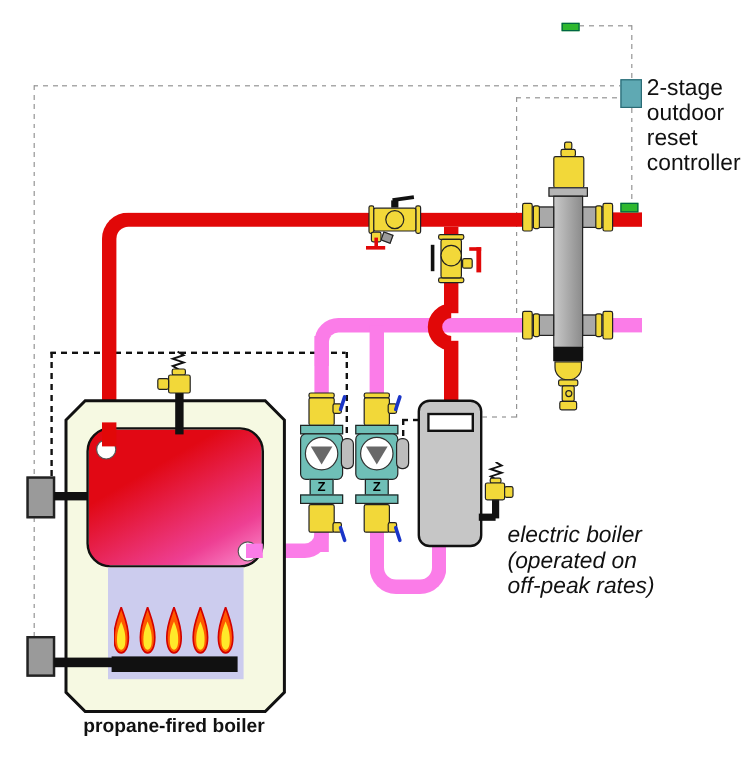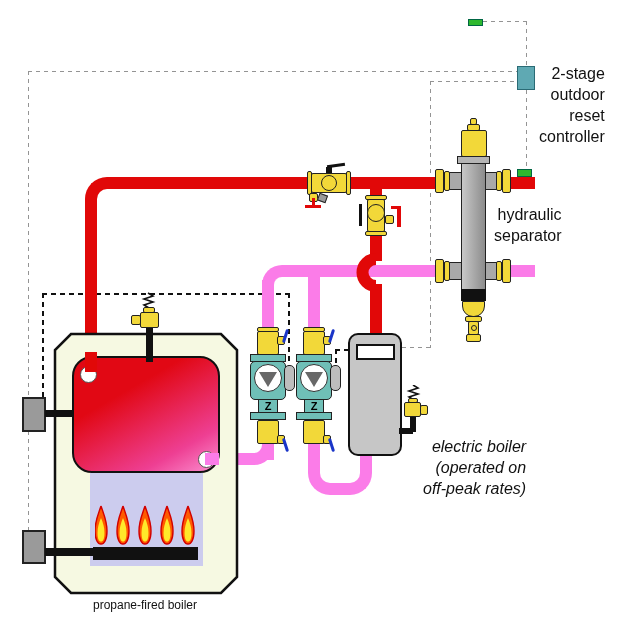--- a/index.html
+++ b/index.html
@@ -14,21 +14,21 @@
   
   .red{background:#e10808;}
   .pink{background:#fb7ce8;}
   .pipe{position:absolute;}
   
   .brass{position:absolute;background:#f2d839;border:1.5px solid #222;box-sizing:border-box;border-radius:2px;}
   .teal{position:absolute;background:#6fbfb7;border:1.5px solid #222;box-sizing:border-box;}
   .gray{position:absolute;background:#a9a9a9;border:1.5px solid #222;box-sizing:border-box;}
   .blk{position:absolute;background:#111;}
   .lever-blue{position:absolute;width:3px;height:14px;background:#1a35c8;border-radius:2px;}
-  .label{position:absolute;white-space:pre-line;font-size:16px;line-height:21px;color:#111;text-align:right;}
+  .label{position:absolute;white-space:pre-line;font-size:19px;line-height:21px;color:#111;}
   .ballcircle{position:absolute;background:#f2d839;border:1.5px solid #222;border-radius:50%;box-sizing:border-box;}
   .zbox{display:flex;align-items:center;justify-content:center;font-weight:bold;font-size:11px;color:#000;}
 </style>
 </head>
 <body>
 
 <div id="canvas">
 
   <div class="wh-g" style="left:28px;top:71px;width:489px;"></div>
   <div class="wv-g" style="left:28px;top:71px;height:460px;"></div>
@@ -181,20 +181,18 @@
   <div class="brass" style="left:466px;top:334px;width:15px;height:8px;"></div>
 
   <div class="abs" style="left:468px;top:19px;width:15px;height:7px;background:#2eb82e;border:1px solid #064;box-sizing:border-box;"></div>
   <div class="abs" style="left:517px;top:169px;width:15px;height:8px;background:#2eb82e;border:1px solid #064;box-sizing:border-box;"></div>
   <div class="abs" style="left:517px;top:66px;width:18px;height:24px;background:#5fa9b3;border:1px solid #2a6b75;box-sizing:border-box;"></div>
 
   <div class="label" style="left:539px;top:63px;">2-stage
 outdoor
 reset
 controller</div>
-  <div class="label" style="left:494px;top:204px;">hydraulic
-separator</div>
   <div class="label" style="left:423px;top:436px;font-style:italic;">electric boiler
 (operated on
 off-peak rates)</div>
-  <div class="label" style="left:60px;top:595px;width:170px;text-align:center;font-size:12px;">propane-fired boiler</div>
+  <div class="label" style="left:60px;top:595px;width:170px;text-align:center;font-size:16px;font-weight:bold;">propane-fired boiler</div>
 
 </div>
 
 </body></html>

